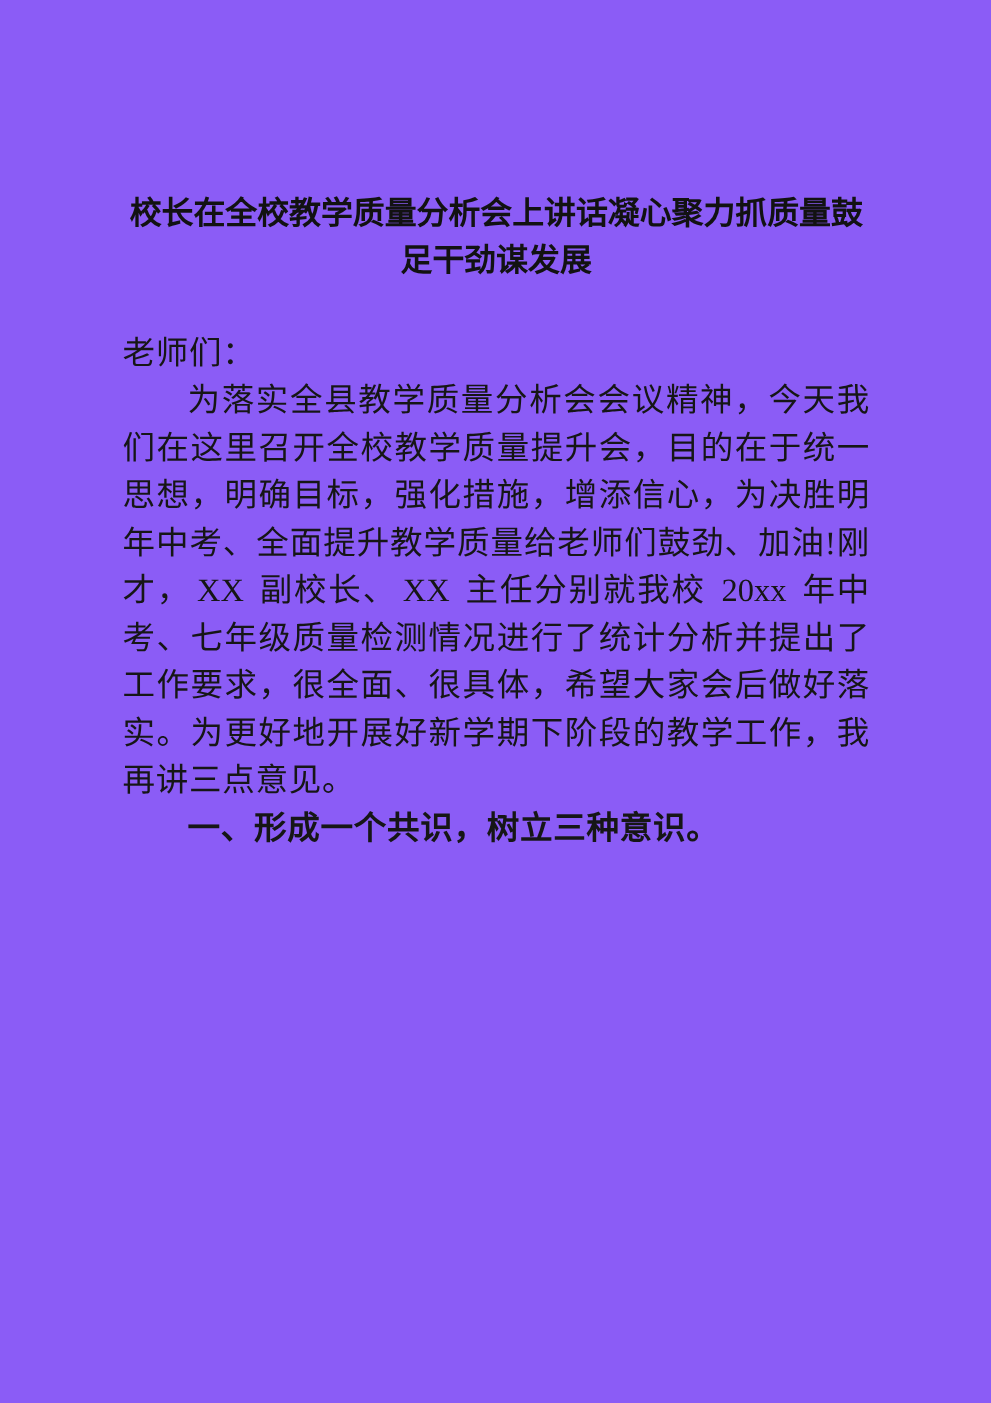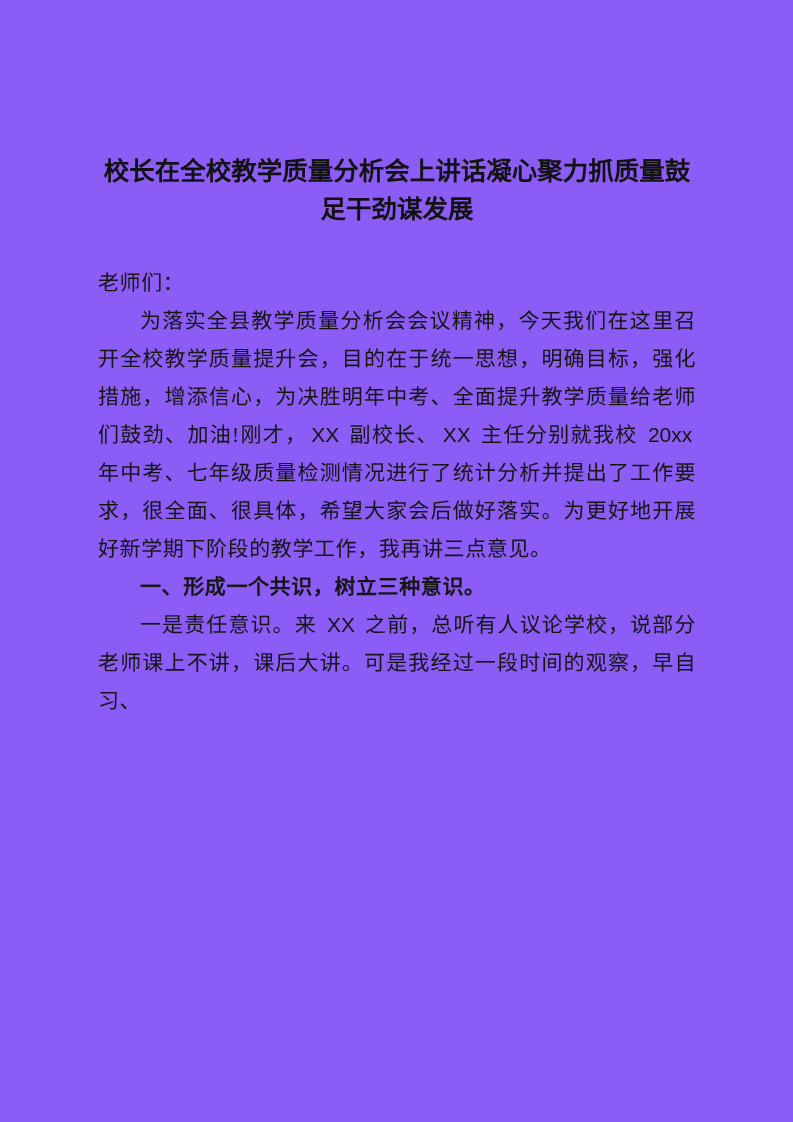--- a/index.html
+++ b/index.html
@@ -36,21 +36,21 @@
     padding-top: 152px;
     letter-spacing: 0px;
   }
 
   .body-block {
     margin-top: 36px;
   }
 
   p.para {
     font-family: "Liberation Serif", "DejaVu Serif", serif;
-    font-size: 21px;
+    font-size: 26px;
     line-height: 38px;
     color: #161616;
     margin: 0;
     text-align: justify;
     text-justify: inter-ideograph;
     letter-spacing: 0.6px;
     word-break: break-all;
   }
 
   p.para.indent {
@@ -61,21 +61,21 @@
     text-indent: 0;
   }
 
   p.para.heading {
     font-weight: 700;
     text-indent: 2em;
     font-family: Liberation Serif, serif;
   }
 
   .latin {
-    font-family: Liberation Sans, sans-serif;
+    font-family: Liberation Serif, serif;
     padding: 0 0.18em;
     letter-spacing: 0;
   }
 </style>
 </head>
 <body>
 
 <div class="page">
   <div class="content">
 
@@ -83,17 +83,16 @@
 
     <div class="body-block">
 
       <p class="para flush">老师们：</p>
 
       <p class="para indent">为落实全县教学质量分析会会议精神，今天我们在这里召开全校教学质量提升会，目的在于统一思想，明确目标，强化措施，增添信心，为决胜明年中考、全面提升教学质量给老师们鼓劲、加油!刚才，<span class="latin">XX</span> 副校长、<span class="latin">XX</span> 主任分别就我校 <span class="latin">20xx</span> 年中考、七年级质量检测情况进行了统计分析并提出了工作要求，很全面、很具体，希望大家会后做好落实。为更好地开展好新学期下阶段的教学工作，我再讲三点意见。</p>
 
       <p class="para heading">一、形成一个共识，树立三种意识。</p>
 
 
-      <p class="para indent">一是责任意识。来 <span class="latin">XX</span> 之前，总听有人议论学校，说部分老师课上不讲，课后大讲。可是我经过一段时间的观察，早自习、</p>
 
     </div>
   </div>
 </div>
 
 </body></html>

